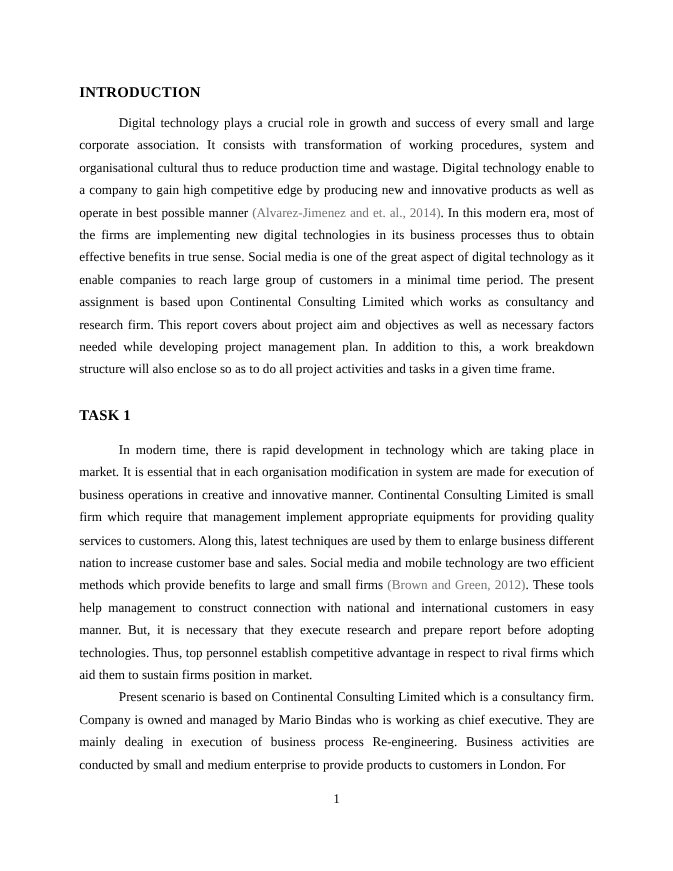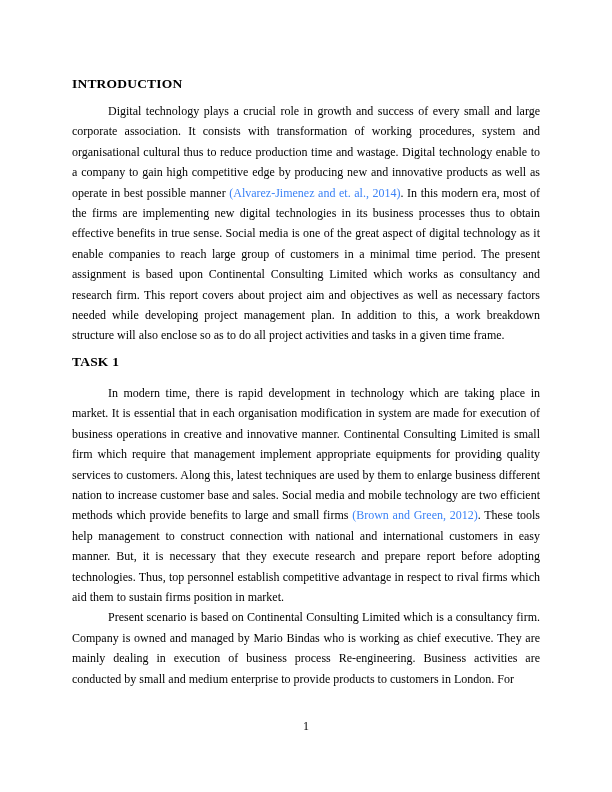--- a/index.html
+++ b/index.html
@@ -27,41 +27,41 @@
   }
 
   .section-heading {
     font-size: 13.5px;
     font-weight: bold;
     letter-spacing: 0.2px;
     margin-bottom: 9px;
   }
 
   .heading-task {
-    margin-top: 8px;
+    margin-top: 24px;
     margin-bottom: 13px;
   }
 
   .subheading {
     font-size: 12px;
     text-decoration: underline;
     margin-bottom: 7px;
   }
 
   p.body-para {
     font-size: 12px;
     line-height: 20.4px;
     text-align: justify;
     text-justify: inter-word;
     text-indent: 36px;
     margin: 0;
   }
 
   .citation {
-    color: #3b82f6;
+    color: #737373;
   }
 
   .page-number {
     position: absolute;
     top: 719px;
     left: 0;
     width: 100%;
     text-align: center;
     font-size: 12px;
   }

